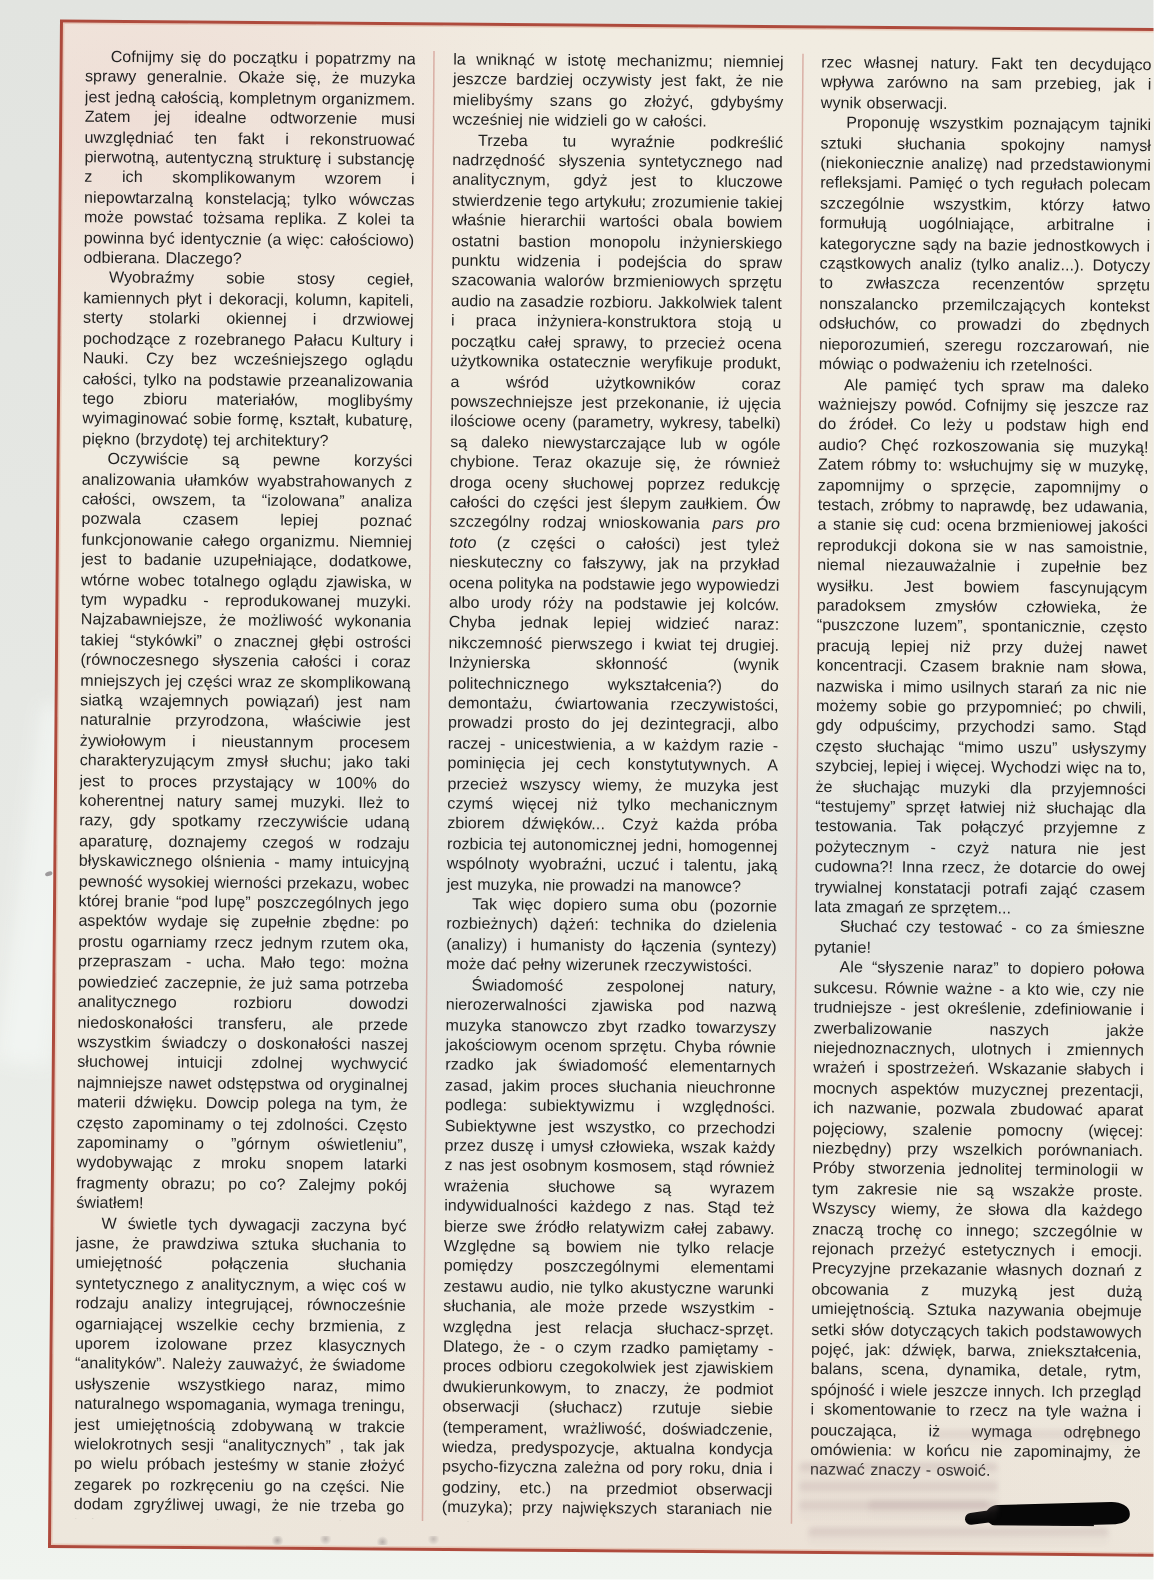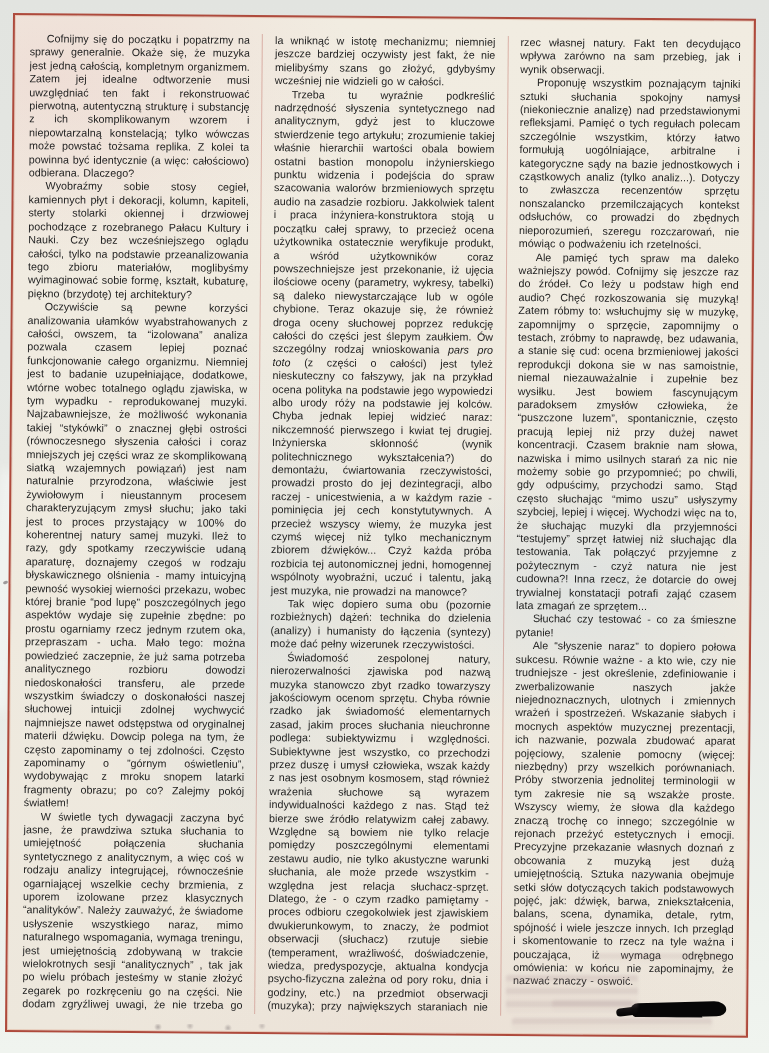--- a/index.html
+++ b/index.html
@@ -10,20 +10,21 @@
     width: 769px;
     height: 1053px;
     overflow: hidden;
     position: relative;
     background: linear-gradient(180deg, #e2e4e0 0%, #e7e9e5 55%, #edf1ec 88%, #f0f4ef 100%);
     font-family: "Liberation Sans", sans-serif;
   }
   .scan-canvas {
     position: absolute;
     inset: 0;
+    margin-left: 27px;
   }
   
   .margin-sheen {
     position: absolute;
     left: -14px;
     top: 470px;
     width: 34px;
     height: 240px;
     background: rgba(248, 252, 250, 0.55);
     filter: blur(6px);

